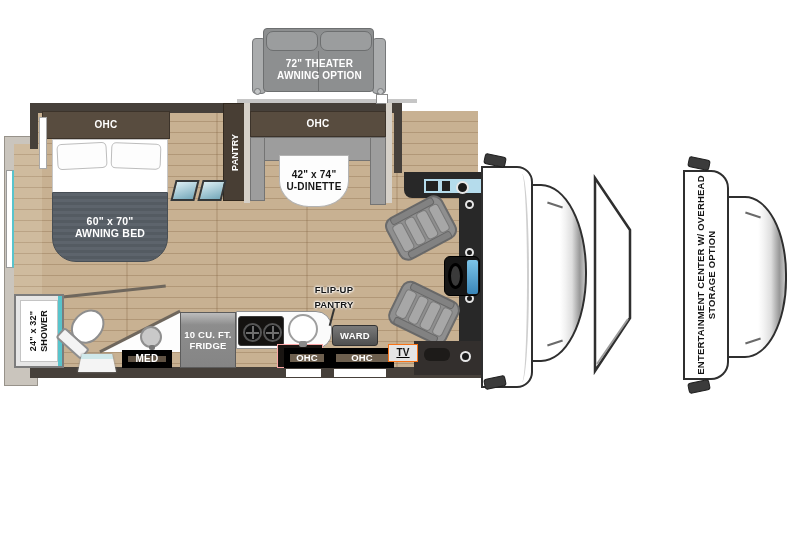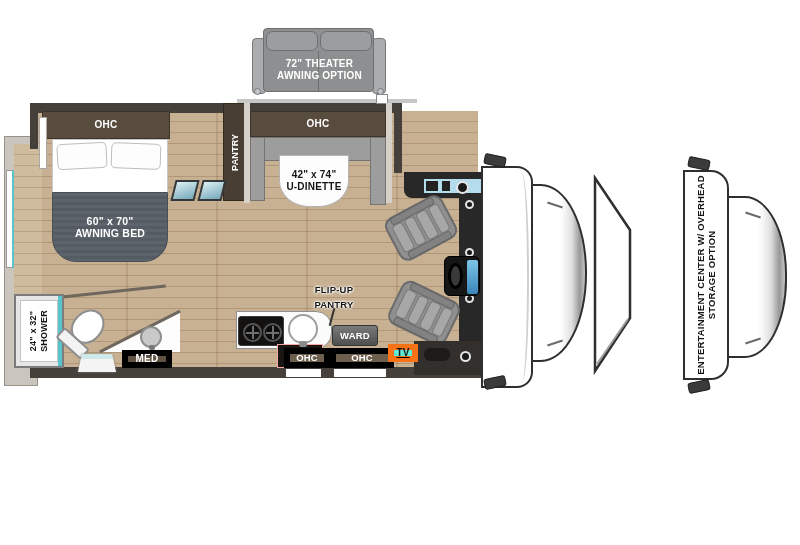--- a/index.html
+++ b/index.html
@@ -127,20 +127,24 @@
   <div class="abs" style="left:140px;top:326px;width:22px;height:22px;border-radius:50%;background:#c9c9c9;border:2px solid #8f8f8f;"></div>
   <div class="abs" style="left:149px;top:345px;width:6px;height:5px;background:#777;border-radius:2px;"></div>
   <div class="abs cabinet-brown center" style="left:122px;top:350px;width:50px;height:18px;background:#5f5243;">
     <div class="lbl w f10">MED</div>
   </div>
   <div class="abs" style="left:78px;top:354px;width:38px;height:18px;filter:drop-shadow(0 0 1px #888);">
     <div class="abs" style="left:0;top:0;width:38px;height:18px;background:linear-gradient(180deg,#cfe8ea 0 30%,#f4f4f4 30%);clip-path:polygon(10% 0,90% 0,100% 100%,0 100%);"></div>
   </div>
 
   <div class="abs" style="left:236px;top:311px;width:96px;height:38px;background:#fbfbfb;border:1px solid #8f8f8f;border-radius:0 16px 16px 0;"></div>
+  <div class="abs center" style="left:180px;top:312px;width:56px;height:56px;background:linear-gradient(180deg,#bdbdbd,#8d8d8d 22%,#858585);border:1px solid #5c5c5c;">
+    <div class="lbl w f95">10 CU. FT.</div>
+    <div class="lbl w f95">FRIDGE</div>
+  </div>
   <div class="abs" style="left:238px;top:316px;width:46px;height:30px;background:#141210;border:1px solid #3a3a3a;border-radius:3px;">
     <div class="burner" style="left:4px;top:6px;"></div>
     <div class="burner" style="left:24px;top:6px;"></div>
   </div>
   <div class="abs center" style="left:237px;top:344px;width:46px;height:24px;background:#191512;border:1px solid #fca5a5;margin-left:40px;">
     <div class="lbl w f95">MICRO</div>
   </div>
   <div class="abs" style="left:288px;top:314px;width:30px;height:30px;border-radius:50%;background:#fff;border:2px solid #9e9e9e;"></div>
   <div class="abs" style="left:299px;top:341px;width:8px;height:6px;background:#8a8a8a;border-radius:2px;"></div>
   <div class="abs cabinet-brown center" style="left:284px;top:348px;width:46px;height:20px;">
@@ -190,21 +194,21 @@
     <div class="seat-seg"></div>
     <div class="seat-seg"></div>
     <div class="seat-seg"></div>
     <div class="seat-seg"></div>
     <div class="seat-arm bot"></div>
   </div>
   <div class="abs" style="left:414px;top:341px;width:68px;height:34px;background:#332f2d;">
     <div class="abs" style="left:10px;top:7px;width:26px;height:13px;background:#1d1b19;border-radius:6px;"></div>
     <div class="abs ring" style="left:46px;top:10px;width:11px;height:11px;"></div>
   </div>
-  <div class="abs center" style="left:388px;top:344px;width:30px;height:18px;background:#5eead4;border:6px solid #f97316;text-decoration:underline;">
+  <div class="abs center" style="left:388px;top:344px;width:30px;height:18px;background:#e5e5e5;border:1px solid #f97316;text-decoration:underline;">
     <div class="lbl k f10">TV</div>
   </div>
 
   <div class="abs" style="left:481px;top:166px;width:52px;height:222px;background:#fff;border:2px solid #2f2f2f;border-radius:0 16px 16px 0;">
     <div class="abs" style="left:32px;top:6px;width:14px;height:208px;border-right:2px solid #cfcfcf;border-radius:0 50% 50% 0;"></div>
   </div>
   <div class="abs hood" style="left:531px;top:184px;width:56px;height:178px;border-radius:0 46px 46px 0 / 0 88px 88px 0;">
     <div class="abs" style="left:14px;top:18px;width:16px;height:2px;background:#6a6a6a;transform:rotate(18deg);"></div>
     <div class="abs" style="left:14px;top:156px;width:16px;height:2px;background:#6a6a6a;transform:rotate(-18deg);"></div>
   </div>

